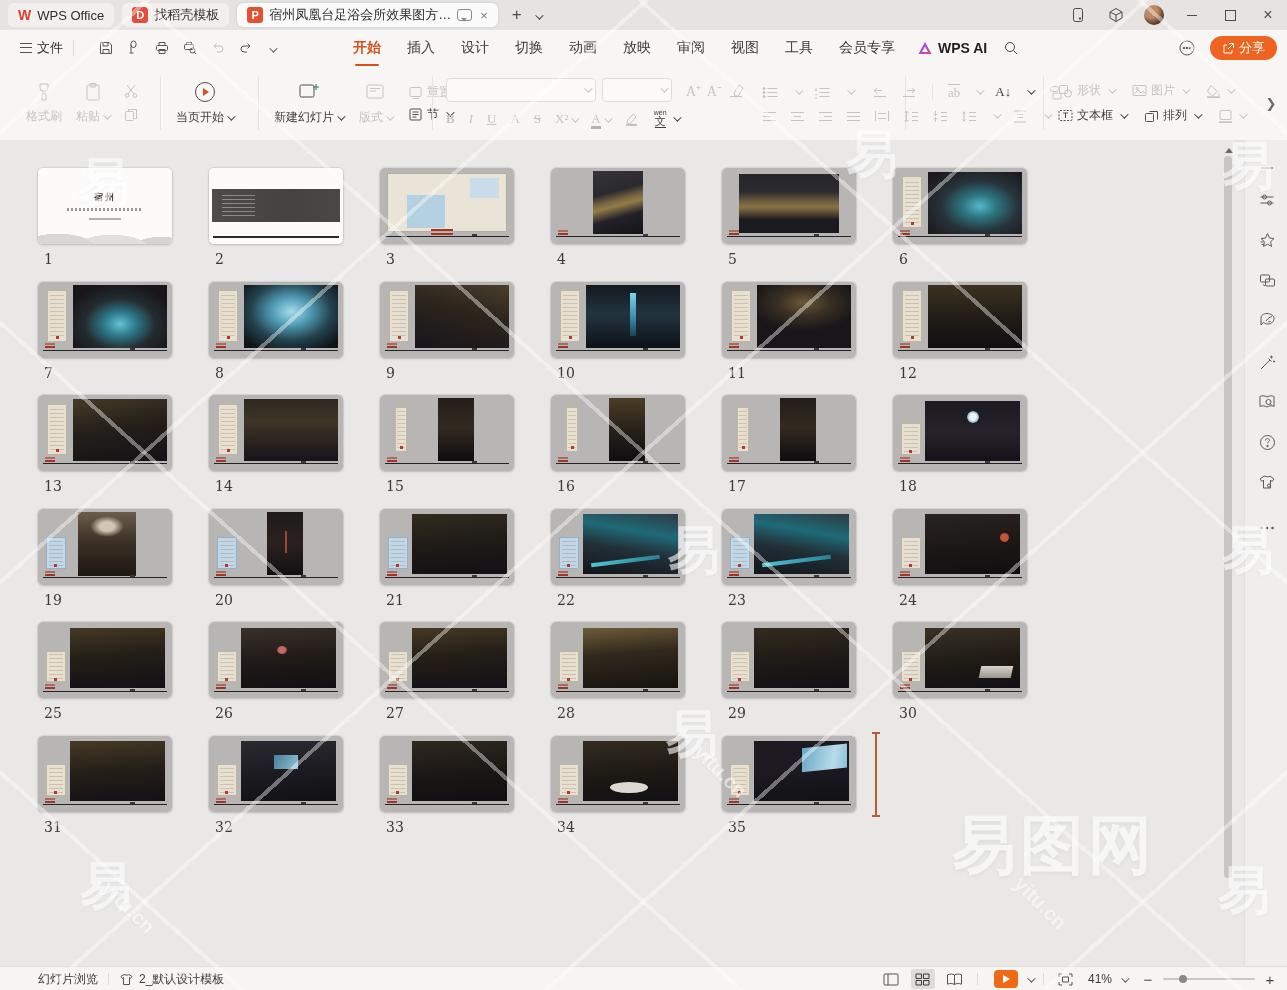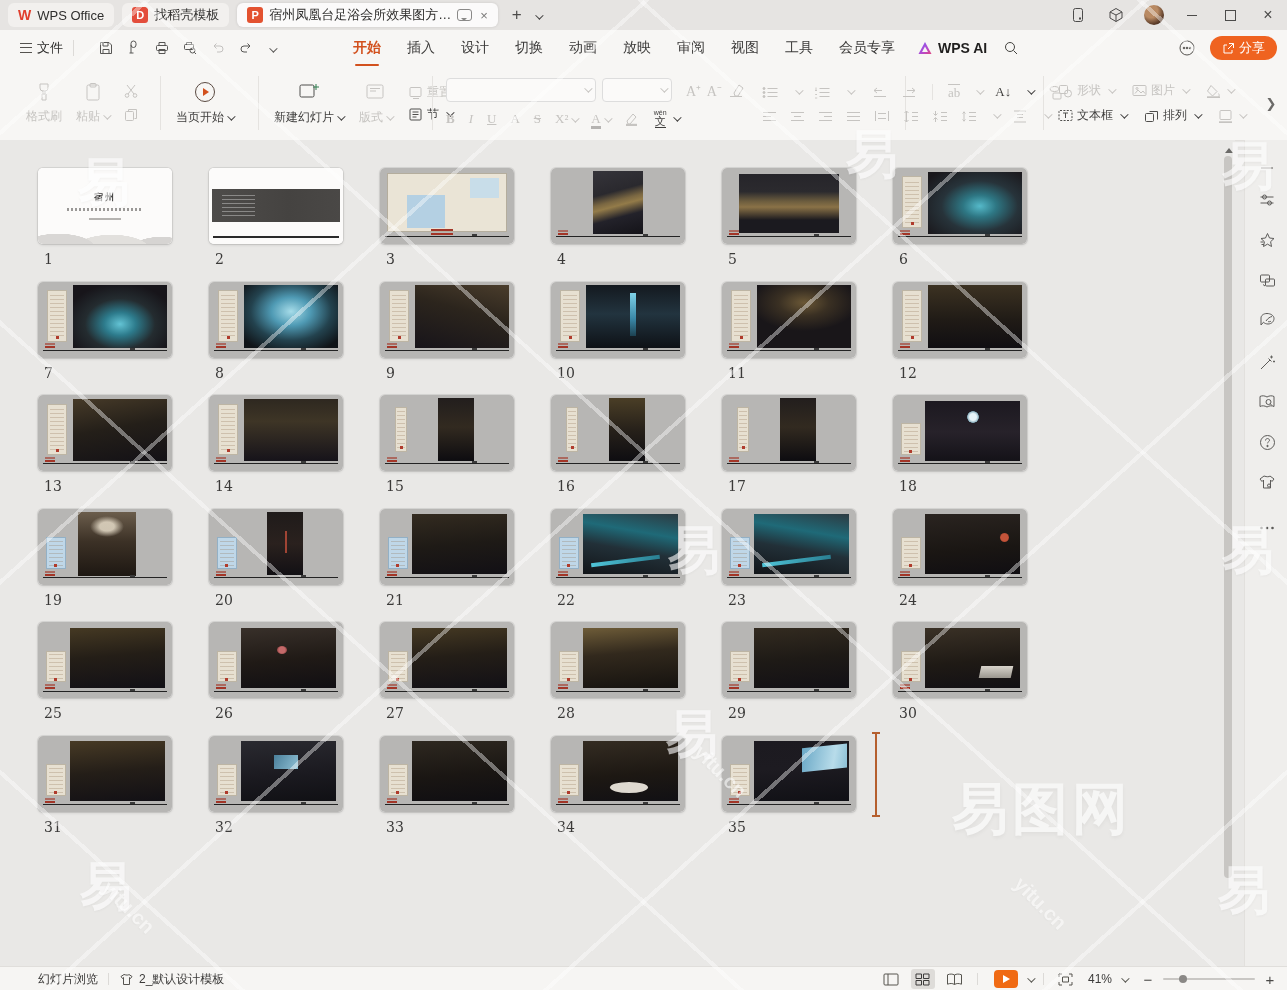--- a/index.html
+++ b/index.html
@@ -181,21 +181,21 @@
   .ztrack{width:92px;height:2px;background:#c9c7c4;border-radius:1px;position:relative;margin:0 8px;}
   .zknob{position:absolute;left:16px;top:-3px;width:8px;height:8px;border-radius:50%;background:#8a8886;}
   .pm{font-size:15px;color:#4a4947;width:14px;text-align:center;}
 
   
   #wm{position:absolute;inset:0;pointer-events:none;z-index:50;
       background:repeating-linear-gradient(42deg,transparent 0 160px,rgba(255,255,255,.40) 160px 164px,transparent 164px 334px),
                  repeating-linear-gradient(-42deg,transparent 0 160px,rgba(255,255,255,.40) 160px 164px,transparent 164px 334px);}
   .wchar{position:absolute;color:#fff;opacity:.6;font-size:52px;font-weight:bold;text-shadow:0 1px 3px rgba(0,0,0,.07);}
   .wdom{position:absolute;color:#fff;opacity:.55;font-size:20px;font-weight:bold;transform:rotate(45deg);text-shadow:0 1px 2px rgba(0,0,0,.07);}
-  .wbrand{position:absolute;left:952px;top:772px;color:#fff;opacity:.62;font-size:56px;font-weight:800;letter-spacing:4px;text-shadow:0 2px 4px rgba(0,0,0,.08);}
+  .wbrand{position:absolute;left:952px;top:802px;color:#fff;opacity:.62;font-size:64px;font-weight:800;letter-spacing:4px;text-shadow:0 2px 4px rgba(0,0,0,.08);}
 </style>
 </head>
 <body>
 
 <div id="titlebar">
   <div class="ttab">
     <span class="wpsW">W</span>
     <span>WPS Office</span>
   </div>
   <div class="ttab">

